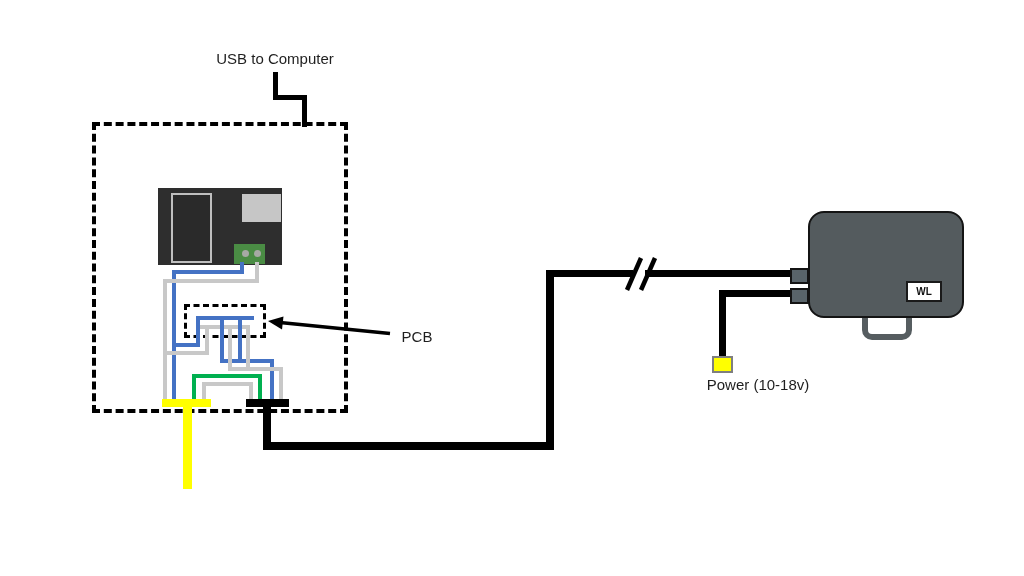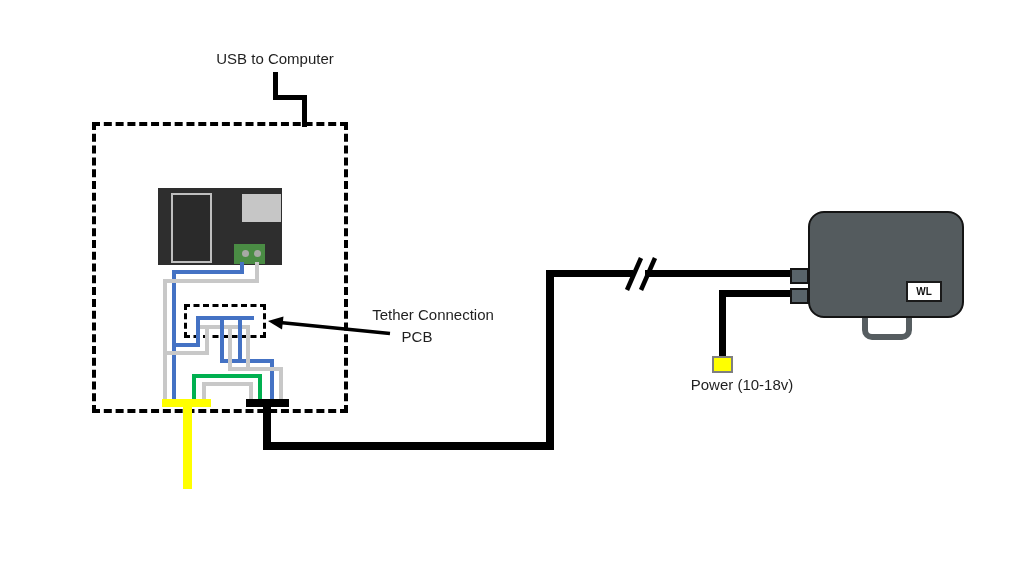--- a/index.html
+++ b/index.html
@@ -91,29 +91,28 @@
   <div class="w blk" style="left:263px;top:407px;width:8px;height:43px;"></div>
 
   <div class="w blk" style="left:263px;top:442px;width:291px;height:8px;"></div>
   <div class="w blk" style="left:546px;top:270px;width:8px;height:180px;"></div>
   <div class="w blk" style="left:546px;top:270px;width:87px;height:7px;"></div>
   <div class="w blk" style="left:645px;top:270px;width:147px;height:7px;"></div>
 
   <div class="w blk" style="left:719px;top:290px;width:73px;height:7px;"></div>
   <div class="w blk" style="left:719px;top:290px;width:7px;height:68px;"></div>
   <div class="pwrconn"></div>
-  <div class="lbl" style="left:660px;top:376px;width:164px;">Power (10-18v)</div>
+  <div class="lbl" style="left:676px;top:376px;width:164px;">Power (10-18v)</div>
 
   <div class="handle"></div>
   <div class="port" style="left:790px;top:268px;"></div>
   <div class="port" style="left:790px;top:288px;"></div>
   <div class="device"></div>
   <div class="badge">WL</div>
 
-  <div class="lbl" style="left:356px;top:306px;width:154px;">Tether Connection</div>
   <div class="lbl" style="left:340px;top:328px;width:154px;">PCB</div>
 
 
   <svg class="overlay" width="1024" height="576" viewBox="0 0 1024 576">
     <line x1="390" y1="333.5" x2="280" y2="322.5" stroke="#000" stroke-width="3.5"></line>
     <polygon points="268,321 283.5,316.5 282,329.5" fill="#000"></polygon>
     <line x1="627" y1="290" x2="641" y2="258" stroke="#000" stroke-width="4.5"></line>
     <line x1="641" y1="290" x2="655" y2="258" stroke="#000" stroke-width="4.5"></line>
   </svg>
 

